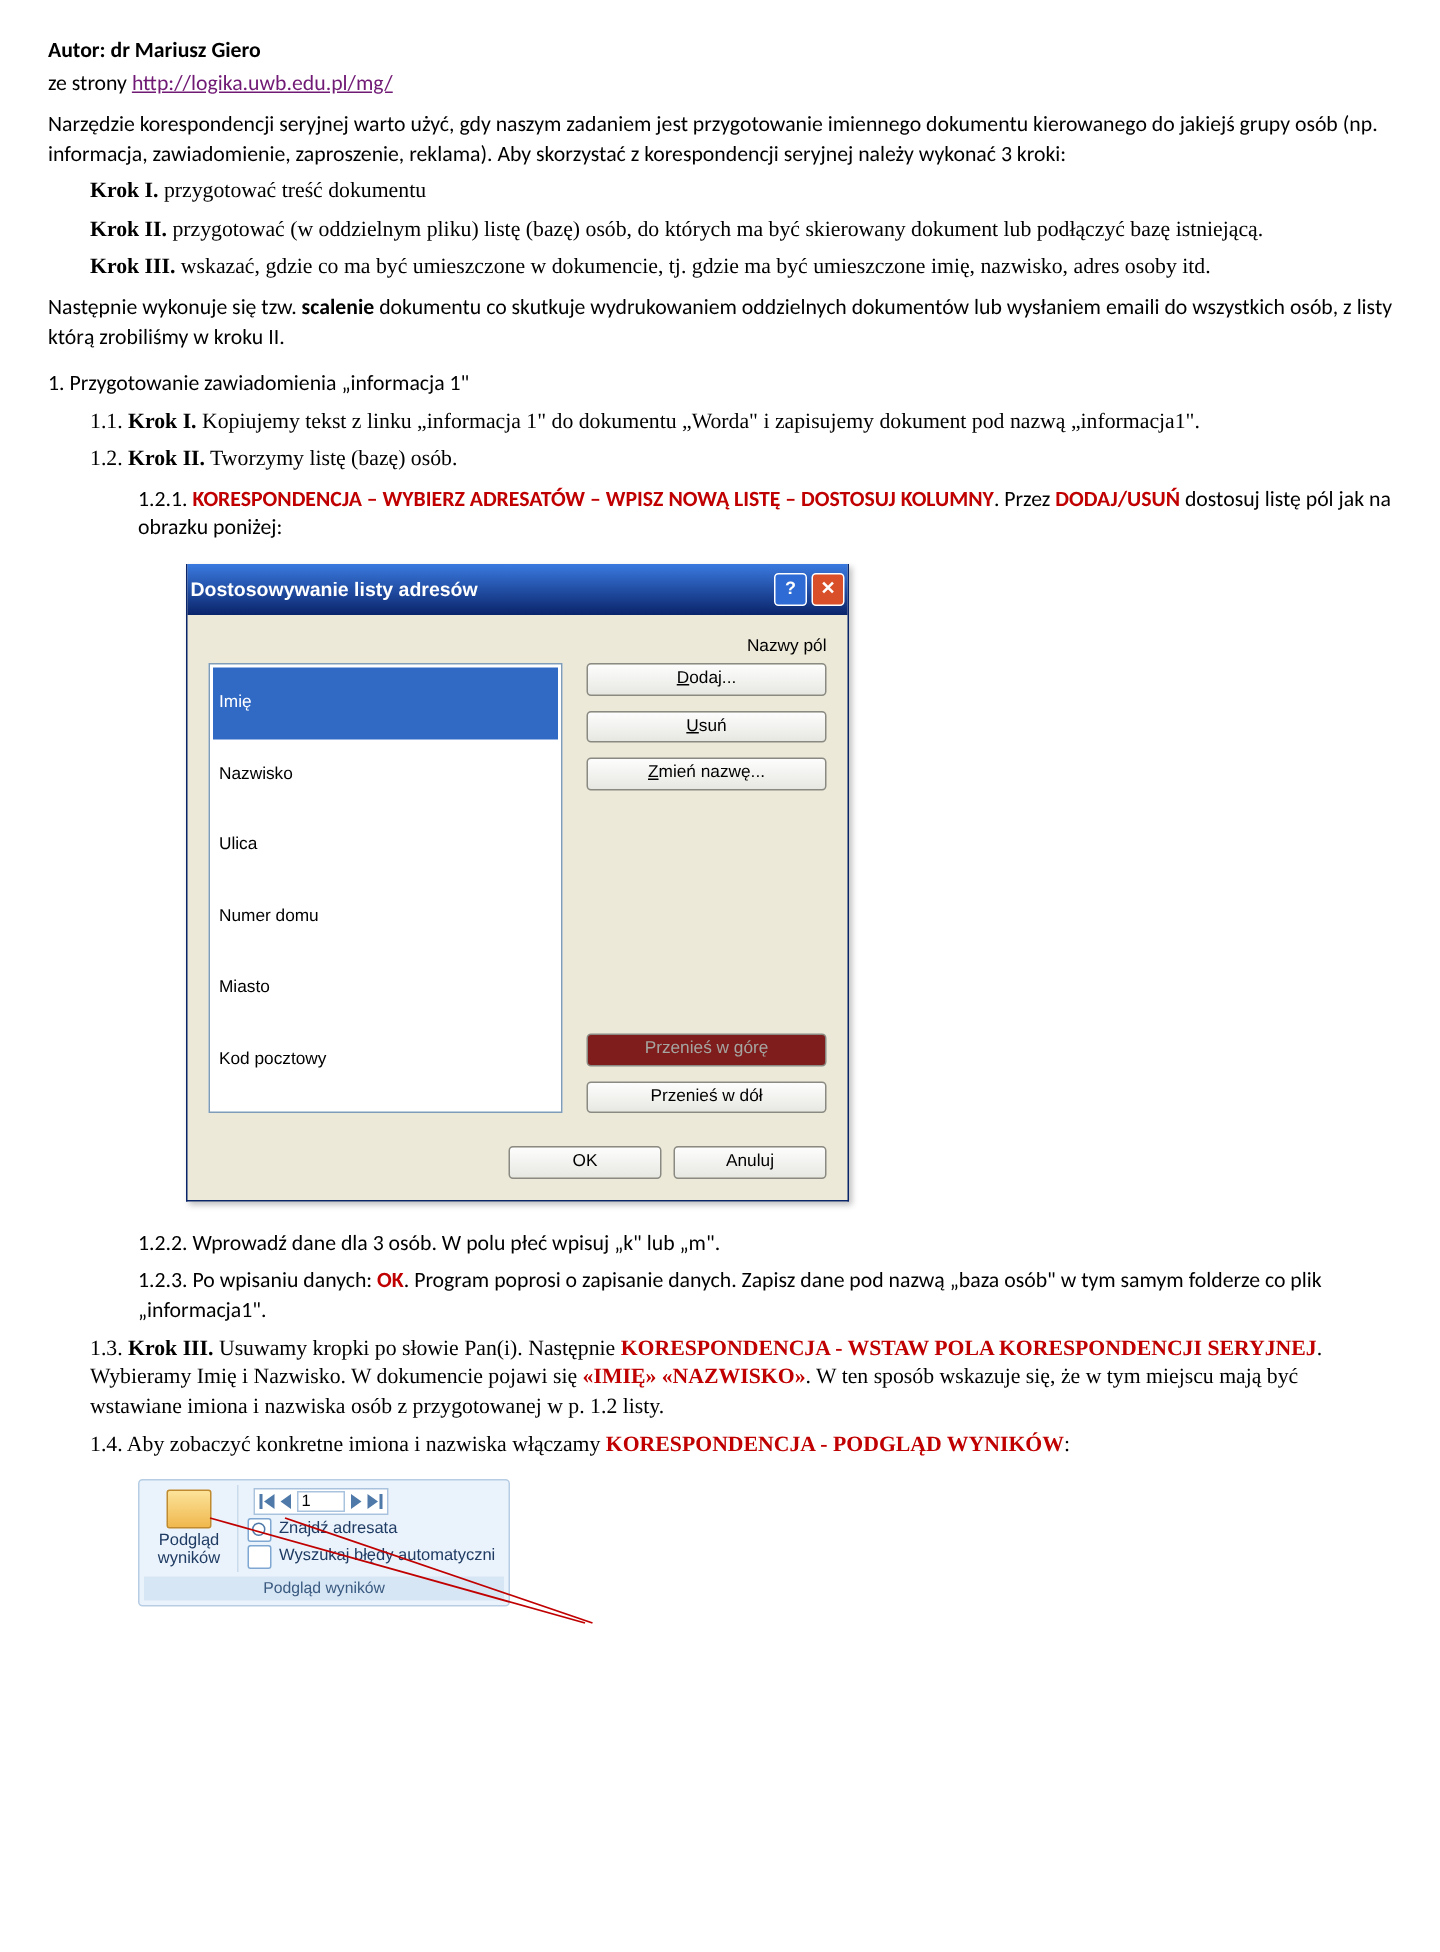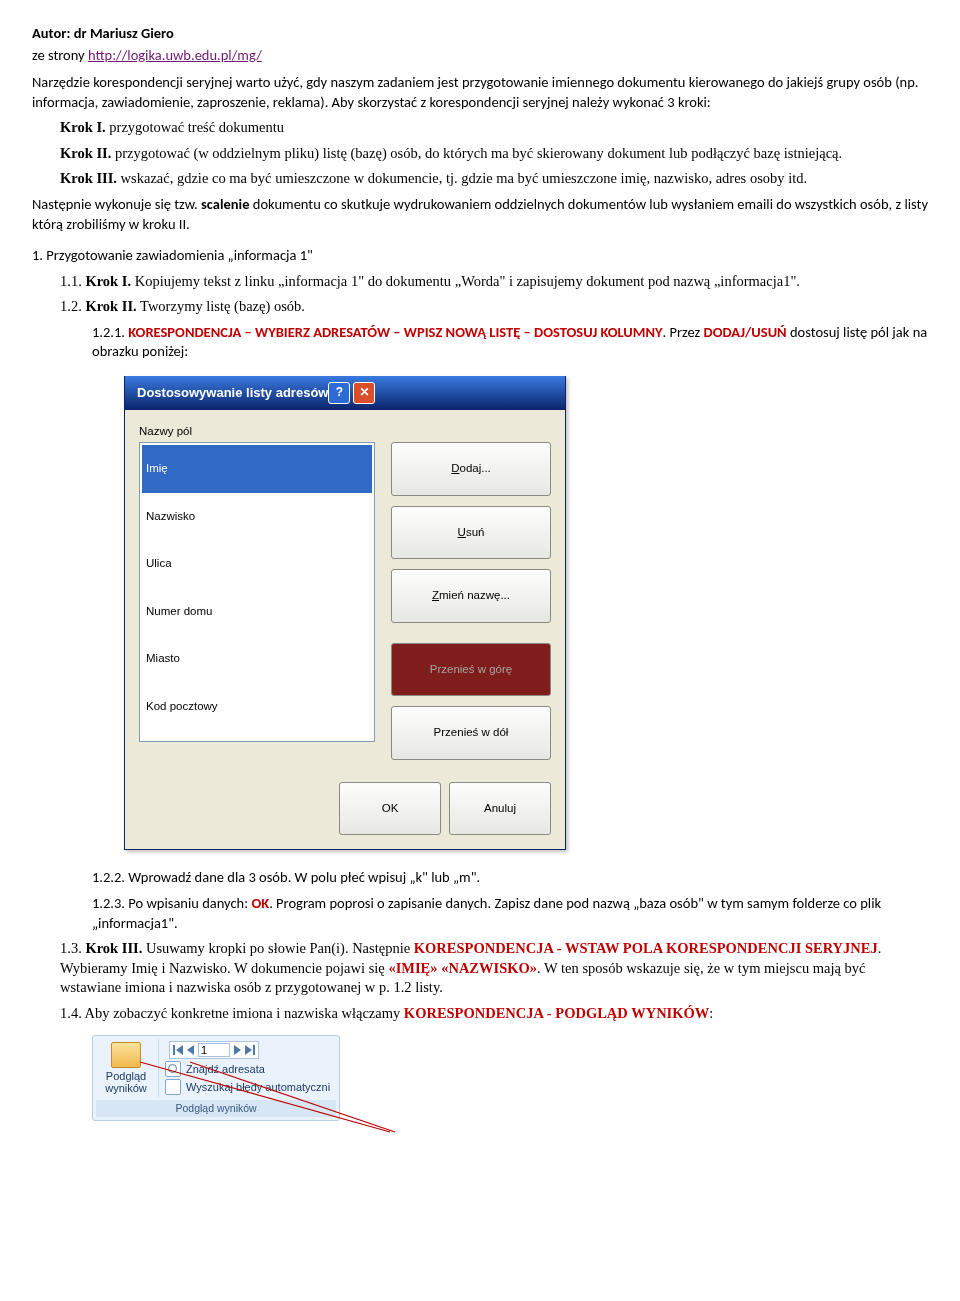--- a/index.html
+++ b/index.html
@@ -30,23 +30,24 @@
     border-top: none;
     font-family: Tahoma, sans-serif;
     font-size: 11.5px;
     color: #000;
     box-shadow: 2px 2px 4px rgba(0,0,0,.25);
   }
   .titlebar {
     background: linear-gradient(#3a7ae0, #0a246a);
     color: #fff;
     font-weight: bold;
-    padding: 6px 12px;
+    padding: 6px 2px;
     display: flex;
     align-items: center;
+    justify-content: space-between;
     font-size: 13px;
   }
   .titlebox {
     display: flex;
     gap: 3px;
   }
   .tbtn {
     width: 20px;
     height: 20px;
     background: #d94f2a;
@@ -54,39 +55,39 @@
     border: 1px solid #fff;
     color: #fff;
     font-size: 12px;
     line-height: 18px;
     text-align: center;
   }
   .tbtn.help { background: #2e6bd4; }
   .dlg-body { padding: 14px 14px 12px 14px; }
   .row { display: flex; gap: 16px; }
   .listcol { flex: 1; }
-  .label { display: block; margin-bottom: 3px; }
+  .label { display: block; margin-bottom: 3px; text-align: right; }
   .listbox {
     width: 100%;
     height: 300px;
     background: #fff;
     border: 1px solid #7f9db9;
     box-sizing: border-box;
     padding: 2px;
     overflow: hidden;
   }
   .item { padding: 16px 4px; }
   .item.sel { background: #316ac5; color: #fff; }
   .btncol { width: 160px; display: flex; flex-direction: column; gap: 10px; }
   .spacer { flex: 1; }
   .xpbtn {
     background: linear-gradient(#fdfdfd, #e7e7e2);
     border: 1px solid #8a8a83;
     border-radius: 3px;
-    padding: 18px 6px;
+    padding: 2px 6px;
     font-family: Tahoma, sans-serif;
     font-size: 11.5px;
     text-align: center;
   }
   .xpbtn.dis { color: #a5a5a0; background: #7f1d1d; }
   .footer { display: flex; justify-content: flex-end; gap: 8px; padding: 10px 14px 14px; }
   .footer .xpbtn { width: 88px; }
 
   .ribbon {
     display: inline-block;

